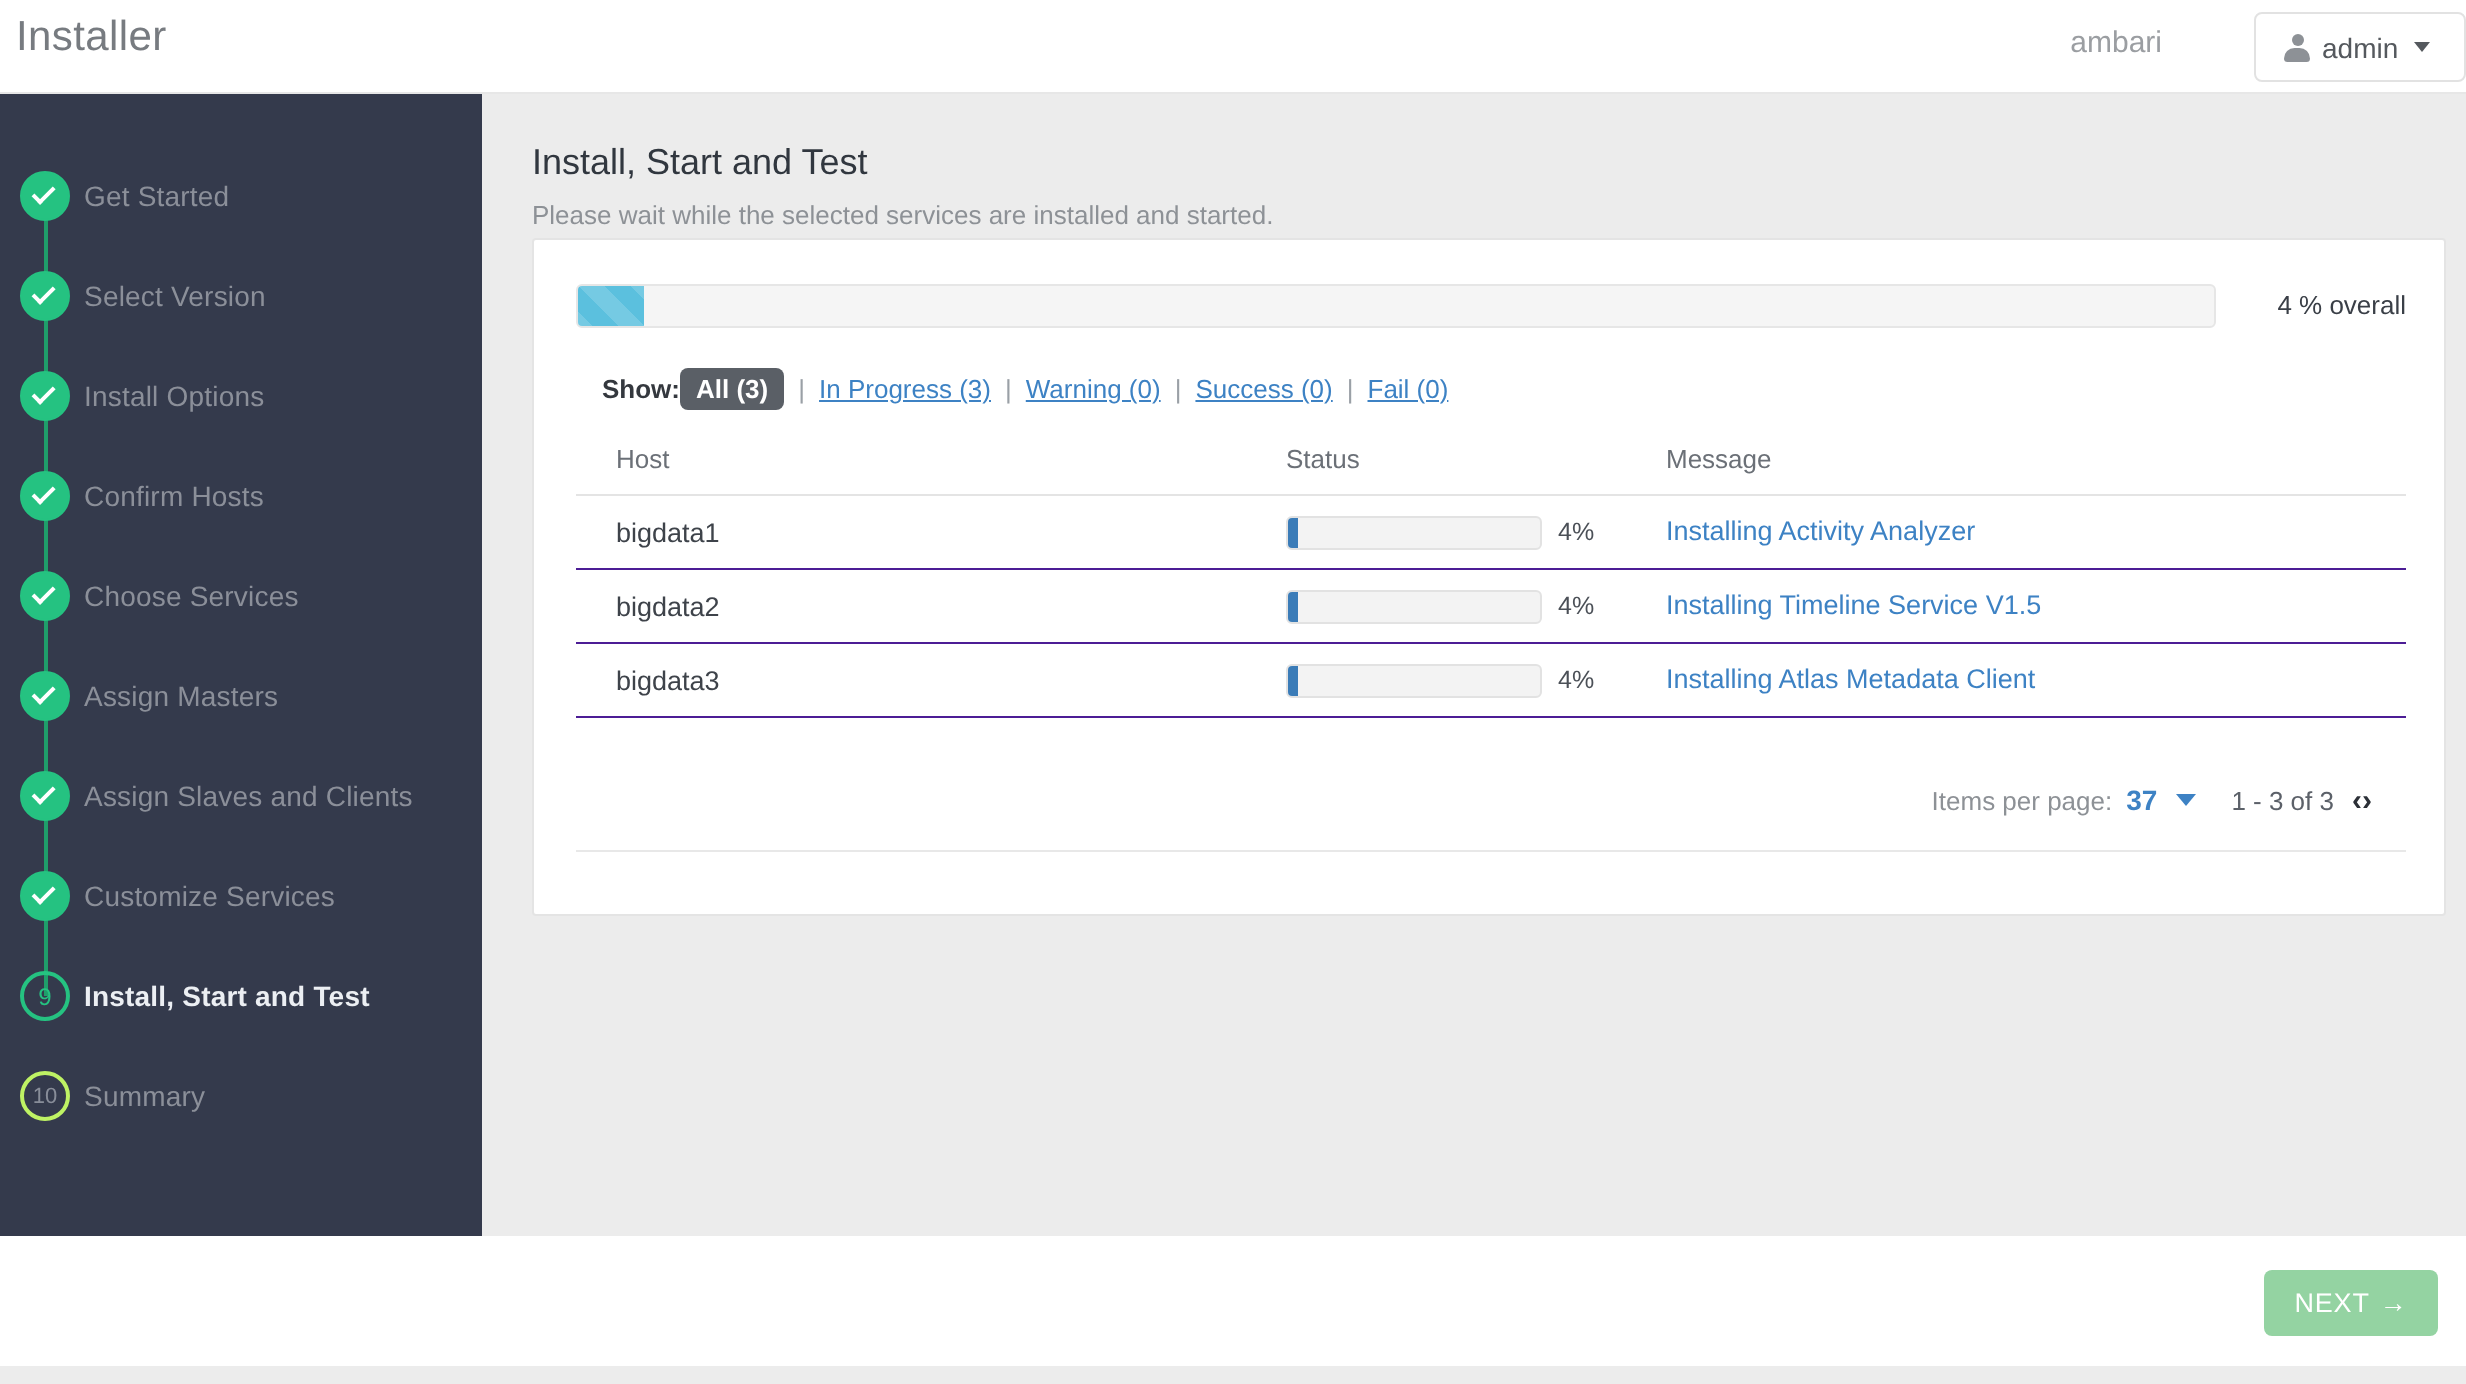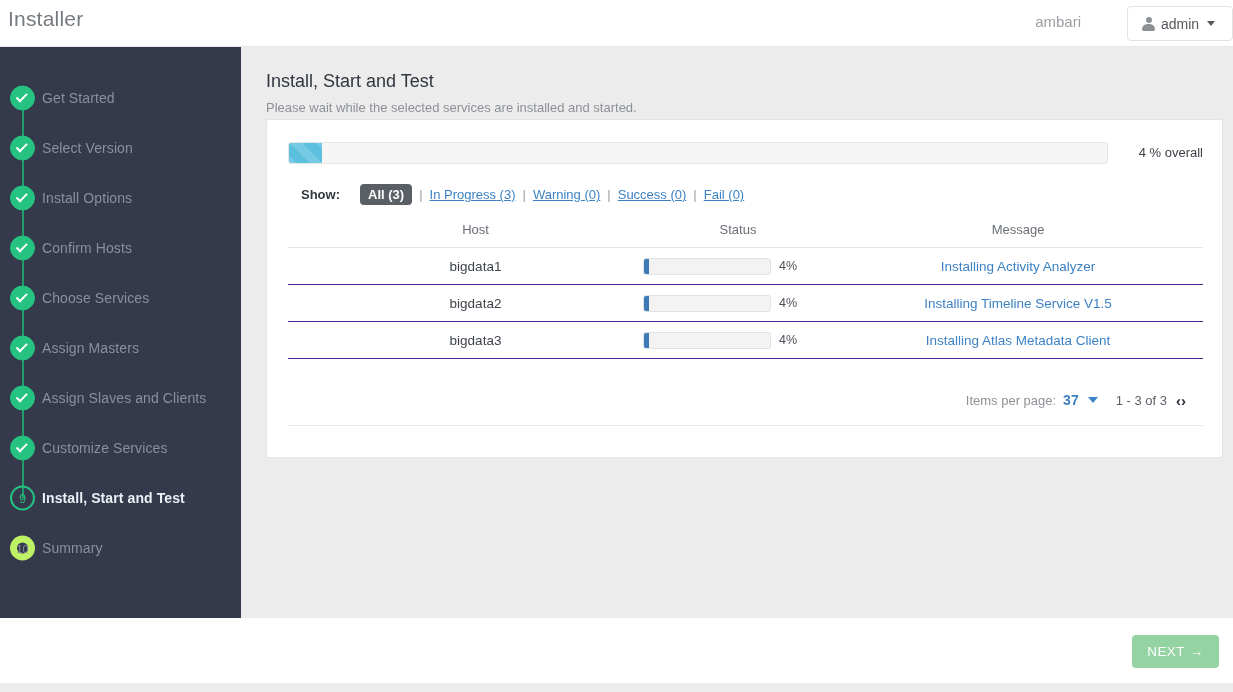--- a/index.html
+++ b/index.html
@@ -65,21 +65,21 @@
   .step .bullet.done .chk {
     display:block; width:11px; height:6px;
     border-left:2.4px solid #ffffff; border-bottom:2.4px solid #ffffff;
     transform:rotate(-45deg) translate(1px,-2px);
   }
   .step .bullet.current {
     background:transparent; border:2px solid #25c281; color:#25c281;
     font-size:12px; font-weight:400;
   }
   .step .bullet.pending {
-    background:transparent; border:7px solid #bef264; color:#888d99;
+    background:transparent; border:2px solid #bef264; color:#888d99;
     font-size:11px;
   }
   .step .connector {
     position:absolute; left:22px; top:50%; width:1.5px; height:50px; background:#1f9e6a; z-index:1;
   }
   .step.pending-connector .connector { background:transparent; }
   .step .lbl {
     margin-left:42px; font-size:14px; color:#8b8f99; letter-spacing:0.1px;
   }
   .step .lbl.active { color:#eceff3; font-weight:bold; }
@@ -108,30 +108,30 @@
     background-image: linear-gradient(45deg, rgba(255,255,255,.16) 25%, transparent 25%, transparent 50%,
       rgba(255,255,255,.16) 50%, rgba(255,255,255,.16) 75%, transparent 75%, transparent);
     background-size: 26px 26px;
   }
   .overall-text {
     position:absolute; right:0; top:3px; font-size:13px; color:#3a3f47; white-space:nowrap;
   }
 
   
   .show-row { position:absolute; left:34px; top:64px; display:flex; align-items:center; }
-  .show-label { font-size:13px; font-weight:bold; color:#34383e; margin-right:20px; }
+  .show-label { font-size:13px; font-weight:bold; color:#34383e; margin-right:0; }
   .pill-all {
     background:#5a5f66; color:#ffffff; font-size:13px; font-weight:bold;
     padding:3px 8px; border-radius:4px; cursor:pointer;
   }
   .sep { color:#9aa0a6; font-size:13px; margin:0 7px; }
   .flt-link { font-size:13px; color:#3d82c4; text-decoration:underline; cursor:pointer; }
 
   
-  .tbl { position:absolute; left:21px; top:102px; width:915px;text-align:center; }
+  .tbl { position:absolute; left:21px; top:102px; width:915px; }
   .tbl-head {
     display:flex; padding:0 0 10px 0; border-bottom:1px solid #e4e4e4;
   }
   .tbl-head .th { font-size:13px; color:#6b7077; }
   .col-host { width:355px; padding-left:20px; }
   .col-status { width:190px; }
   .col-msg { flex:1; }
   .tbl-row {
     display:flex; align-items:center; height:37px; border-bottom:1px solid #4c1d95;
   }

